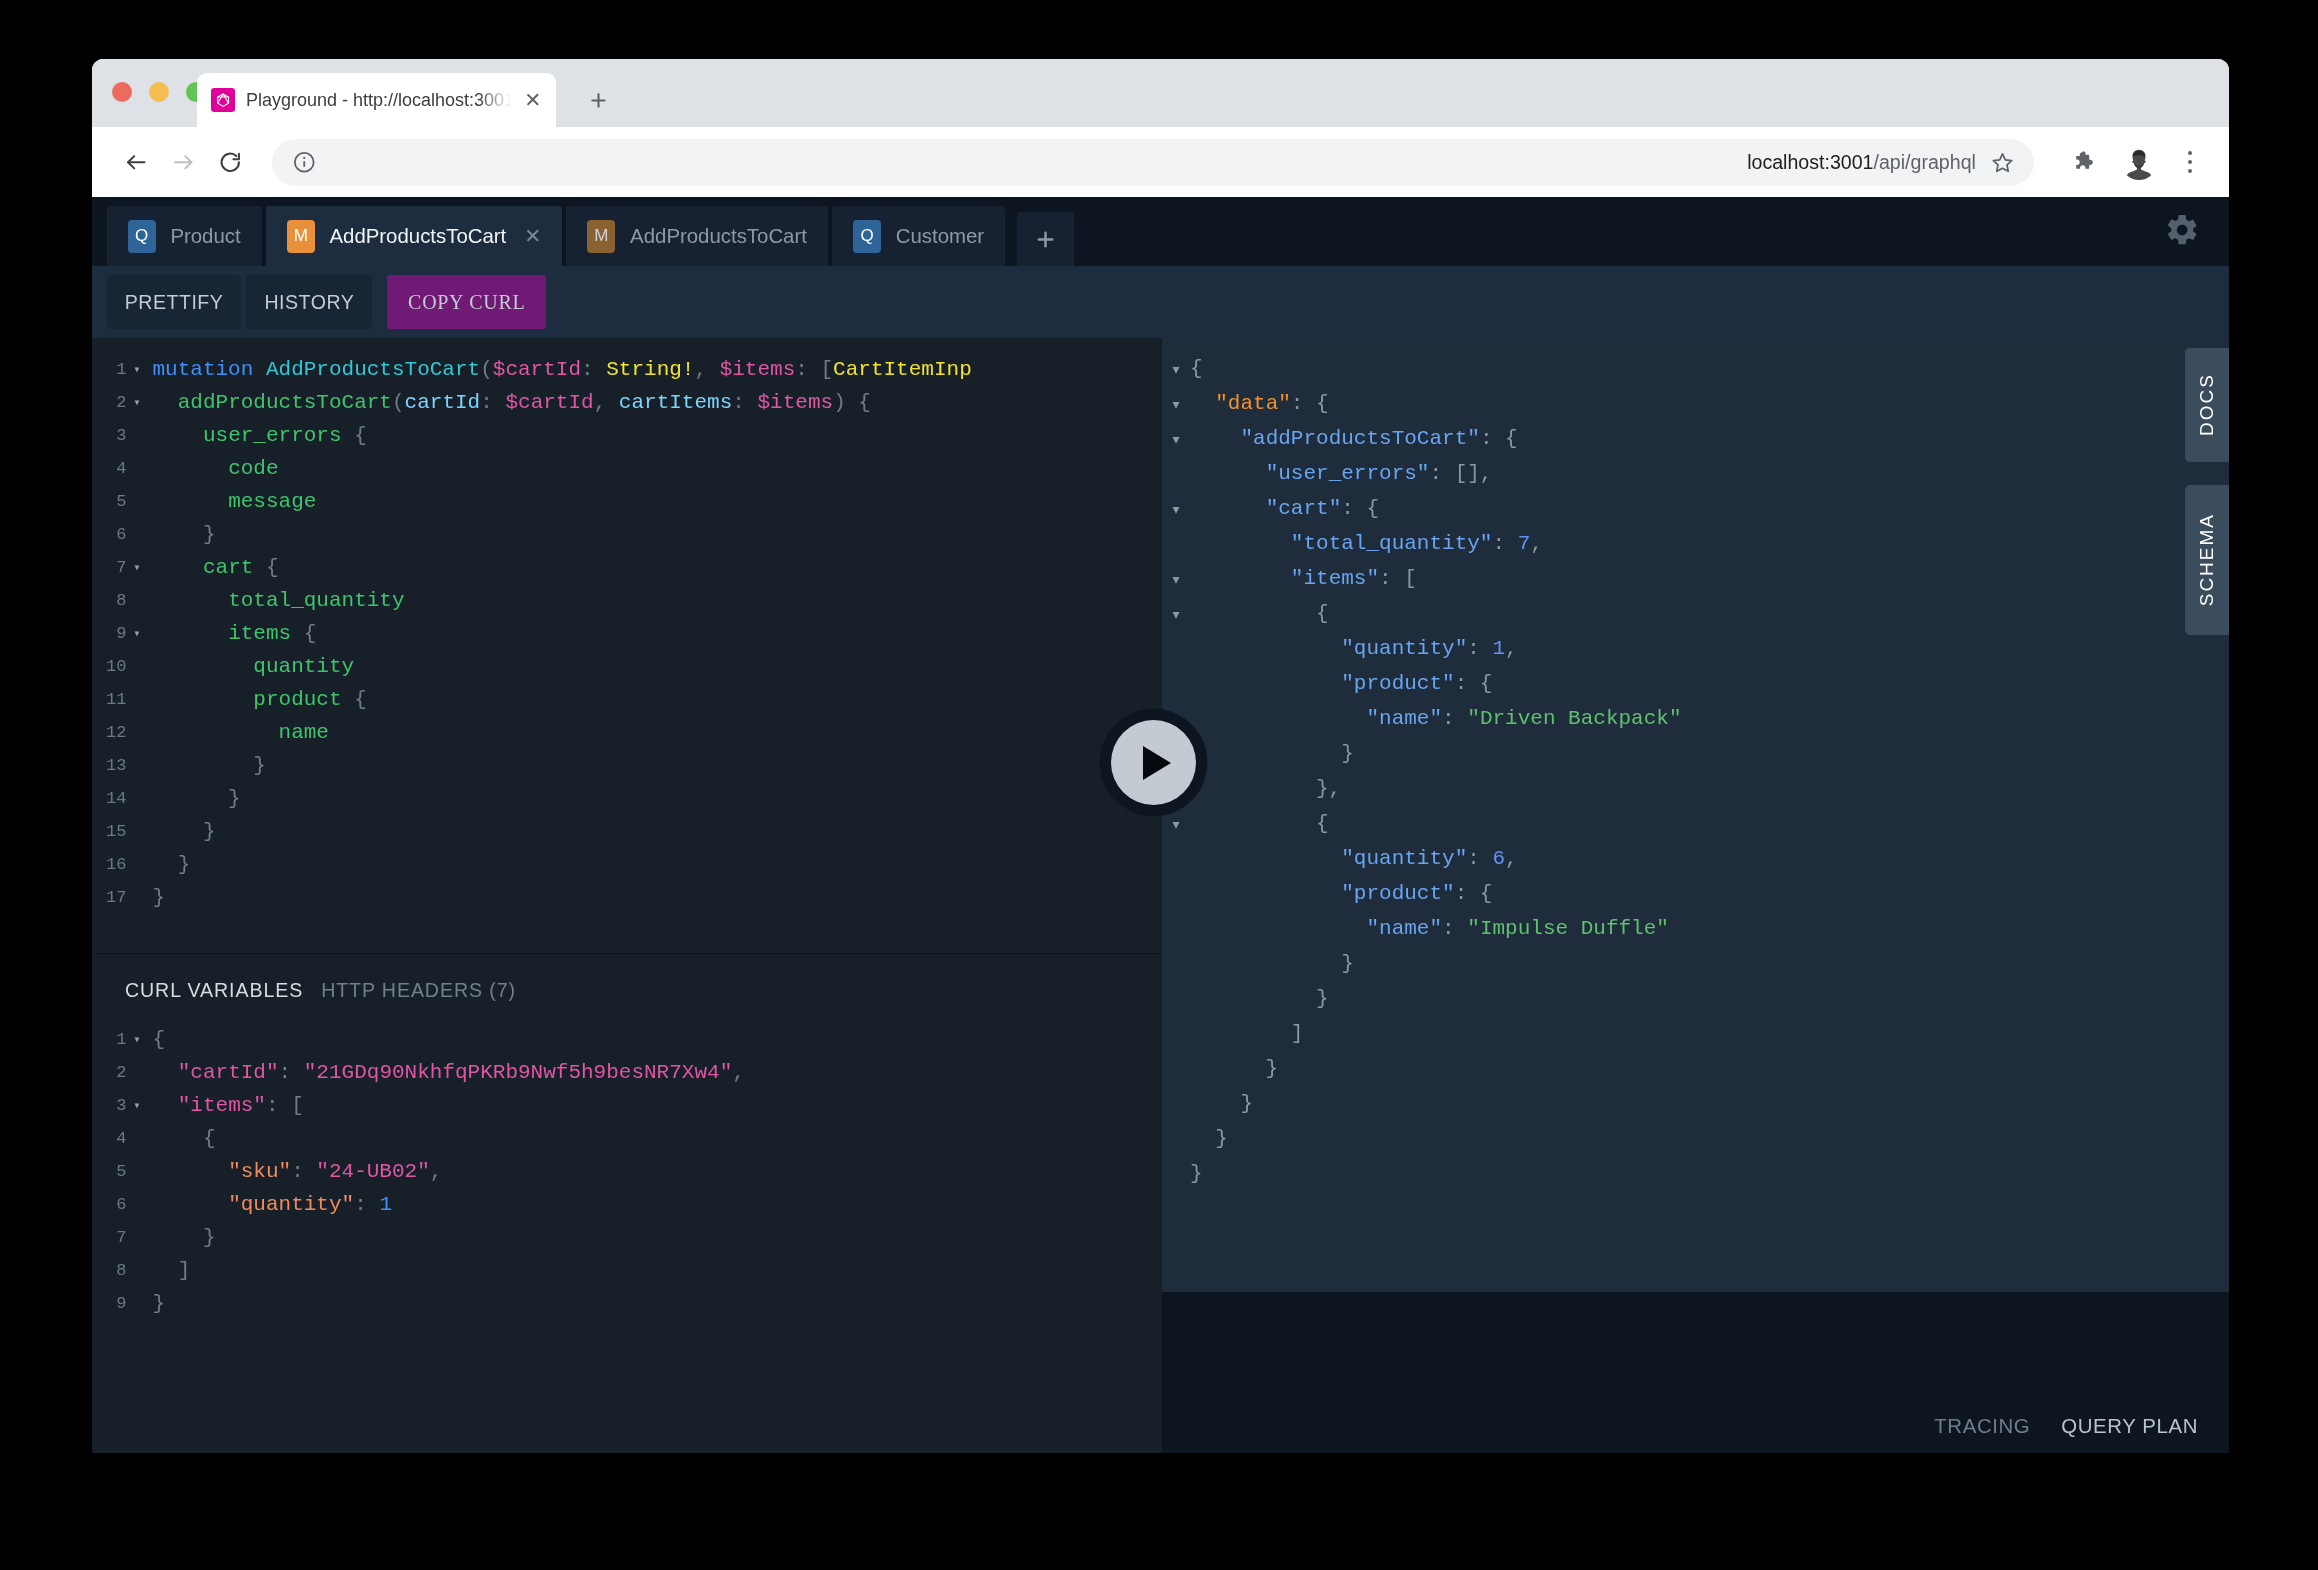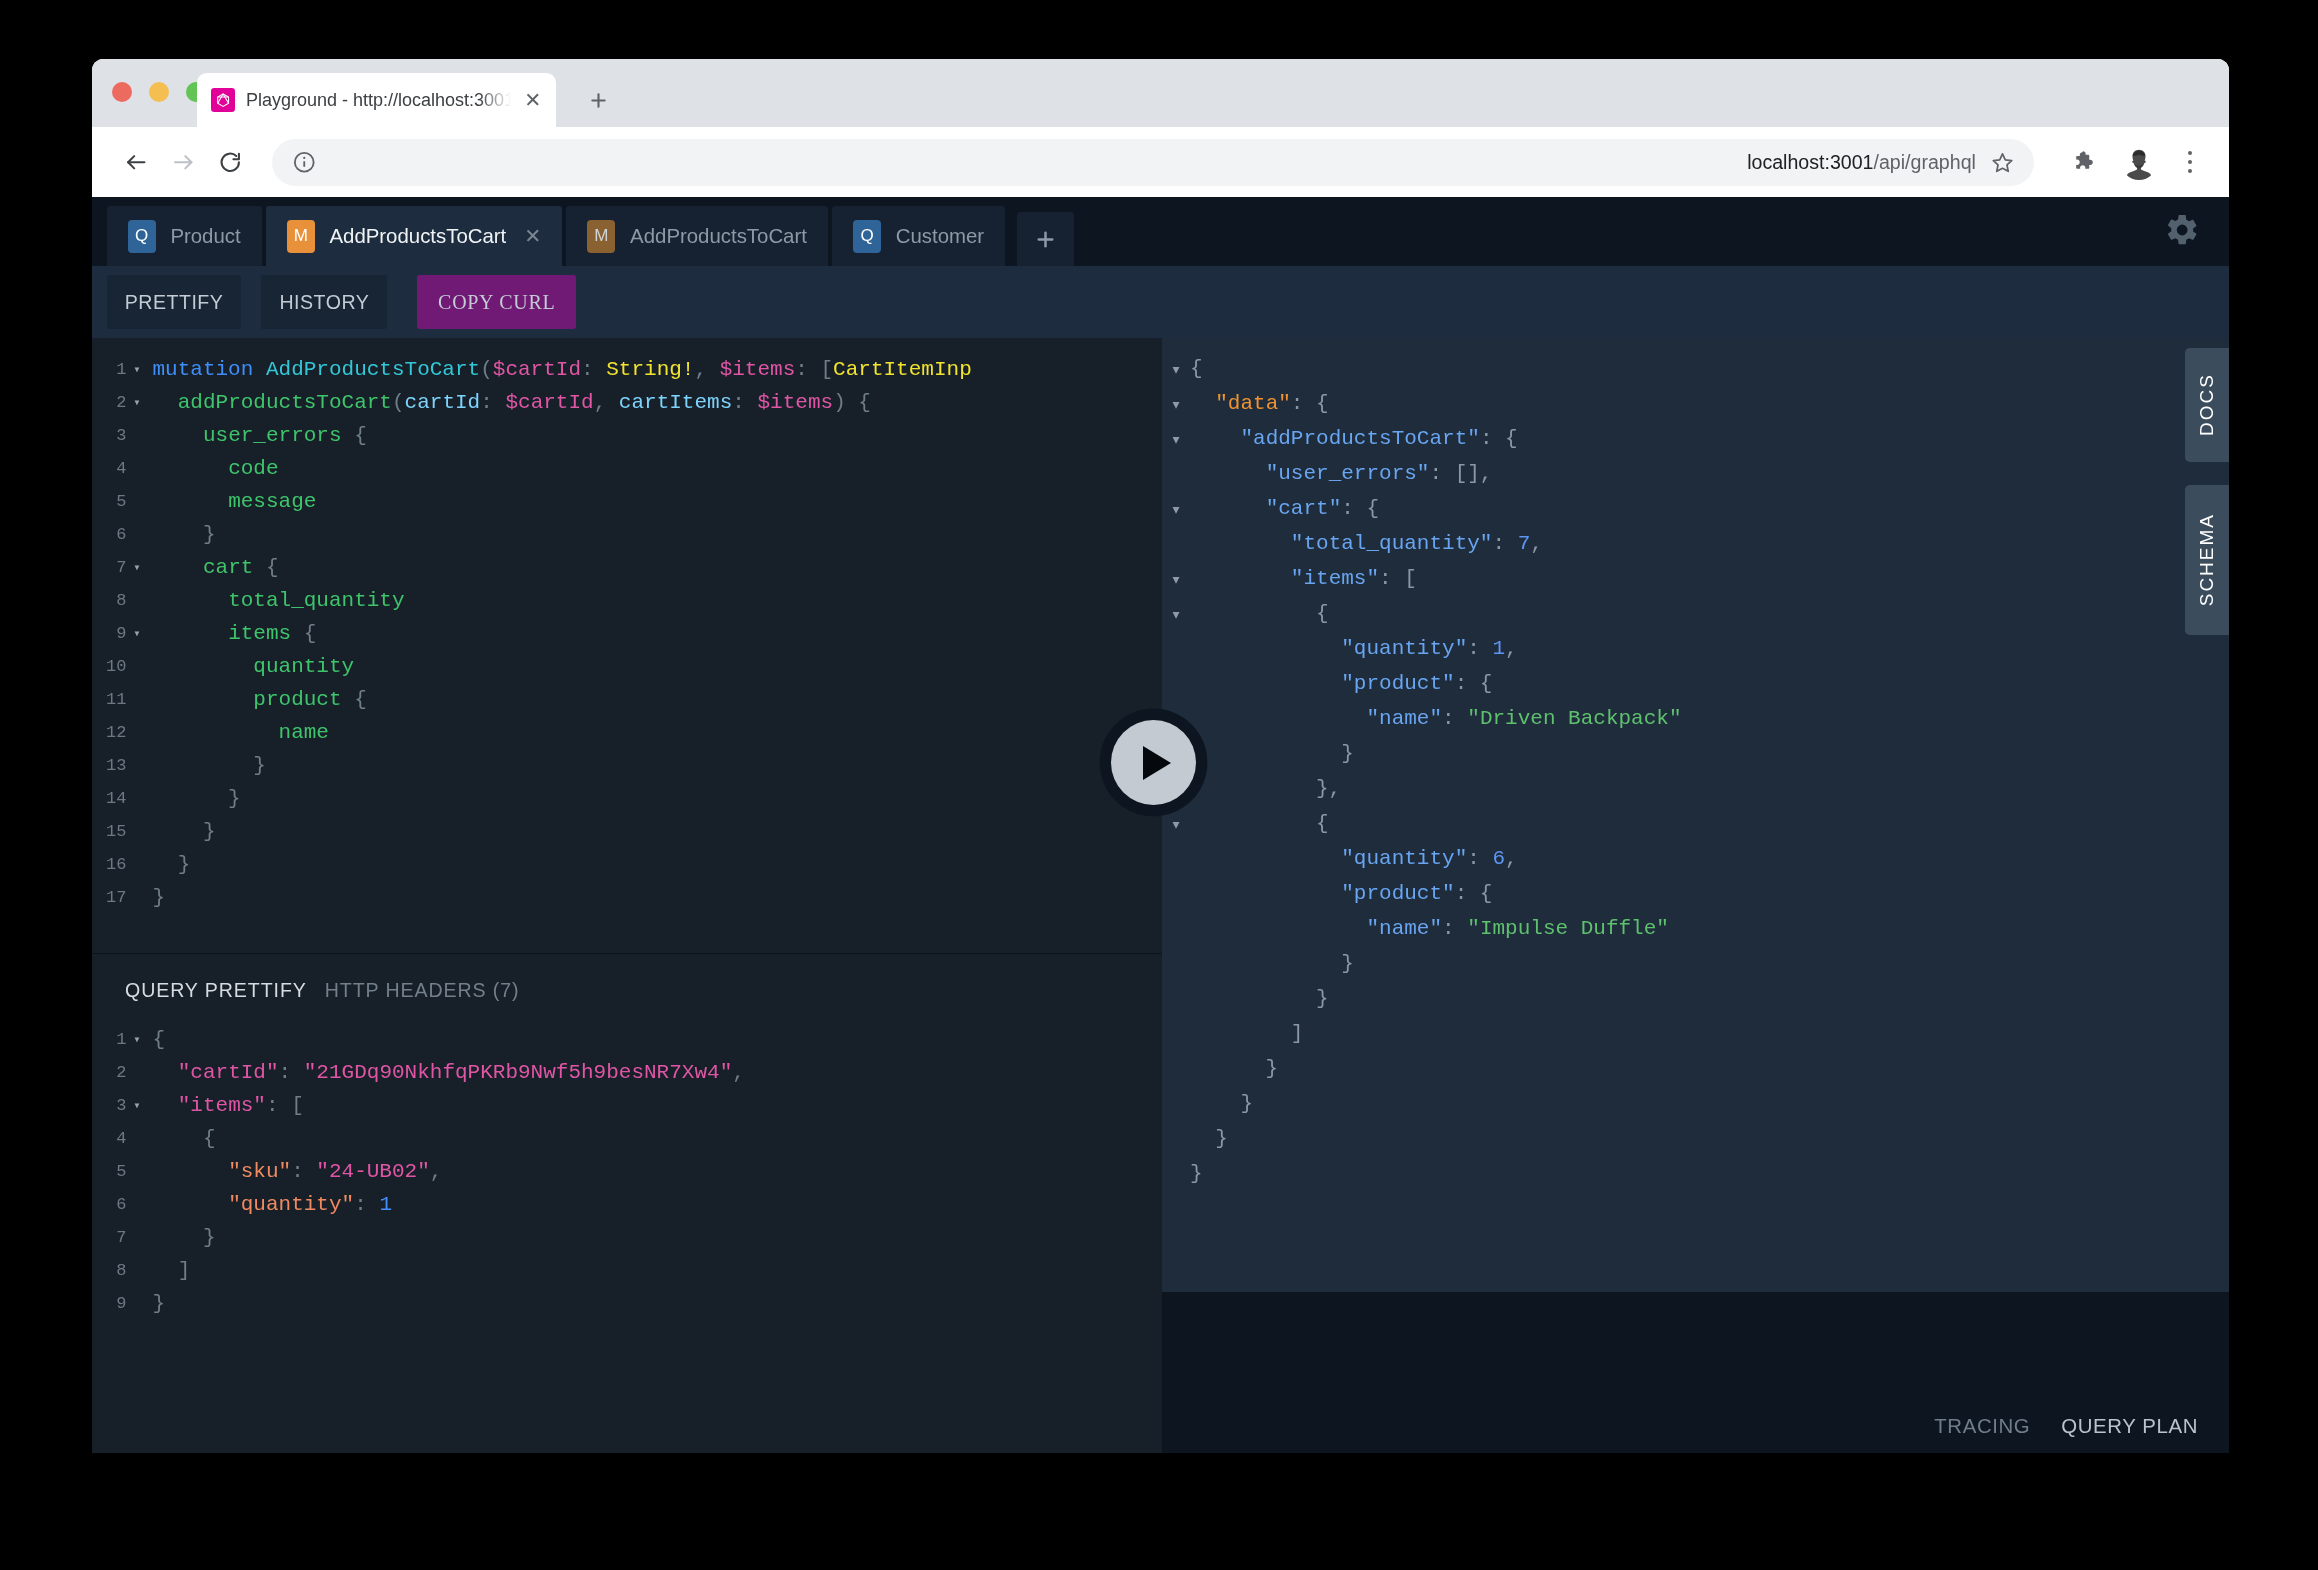--- a/index.html
+++ b/index.html
@@ -231,21 +231,21 @@
   }
   .pg-gear svg { width: 36px; height: 36px; }
 
   
   .pg-toolbar {
     height: 72px;
     background: #1d2d3f;
     display: flex;
     align-items: center;
     padding: 0 14.7px;
-    gap: 20px;
+    gap: 5px;
   }
   .tb-btn {
     height: 54px;
     padding: 0 18px;
     background: #172534;
     border-radius: 2.4px;
     display: flex; align-items: center;
     color: #c3ccd4;
     font-size: 19.6px;
     letter-spacing: 0.5px;
@@ -610,21 +610,21 @@
         <div class="tb-copy">COPY CURL</div>
       </div>
 
       <div class="pg-main">
 
         <div class="left-pane">
           <div class="query-editor code" id="query-editor"><div class="code-row"><span class="ln">1</span><span class="fold">▾</span><span class="code-text"><span class="t-kw">mutation </span><span class="t-opname">AddProductsToCart</span><span class="t-punc">(</span><span class="t-var">$cartId</span><span class="t-punc">: </span><span class="t-type">String!</span><span class="t-punc">, </span><span class="t-var">$items</span><span class="t-punc">: </span><span class="t-punc">[</span><span class="t-type">CartItemInp</span></span></div><div class="code-row"><span class="ln">2</span><span class="fold">▾</span><span class="code-text"><span class="t-plain">  </span><span class="t-field">addProductsToCart</span><span class="t-punc">(</span><span class="t-arg">cartId</span><span class="t-punc">: </span><span class="t-var">$cartId</span><span class="t-punc">, </span><span class="t-arg">cartItems</span><span class="t-punc">: </span><span class="t-var">$items</span><span class="t-punc">) {</span></span></div><div class="code-row"><span class="ln">3</span><span class="fold"></span><span class="code-text"><span class="t-plain">    </span><span class="t-field">user_errors</span><span class="t-punc"> {</span></span></div><div class="code-row"><span class="ln">4</span><span class="fold"></span><span class="code-text"><span class="t-plain">      </span><span class="t-field">code</span></span></div><div class="code-row"><span class="ln">5</span><span class="fold"></span><span class="code-text"><span class="t-plain">      </span><span class="t-field">message</span></span></div><div class="code-row"><span class="ln">6</span><span class="fold"></span><span class="code-text"><span class="t-punc">    }</span></span></div><div class="code-row"><span class="ln">7</span><span class="fold">▾</span><span class="code-text"><span class="t-plain">    </span><span class="t-field">cart</span><span class="t-punc"> {</span></span></div><div class="code-row"><span class="ln">8</span><span class="fold"></span><span class="code-text"><span class="t-plain">      </span><span class="t-field">total_quantity</span></span></div><div class="code-row"><span class="ln">9</span><span class="fold">▾</span><span class="code-text"><span class="t-plain">      </span><span class="t-field">items</span><span class="t-punc"> {</span></span></div><div class="code-row"><span class="ln">10</span><span class="fold"></span><span class="code-text"><span class="t-plain">        </span><span class="t-field">quantity</span></span></div><div class="code-row"><span class="ln">11</span><span class="fold"></span><span class="code-text"><span class="t-plain">        </span><span class="t-field">product</span><span class="t-punc"> {</span></span></div><div class="code-row"><span class="ln">12</span><span class="fold"></span><span class="code-text"><span class="t-plain">          </span><span class="t-field">name</span></span></div><div class="code-row"><span class="ln">13</span><span class="fold"></span><span class="code-text"><span class="t-punc">        }</span></span></div><div class="code-row"><span class="ln">14</span><span class="fold"></span><span class="code-text"><span class="t-punc">      }</span></span></div><div class="code-row"><span class="ln">15</span><span class="fold"></span><span class="code-text"><span class="t-punc">    }</span></span></div><div class="code-row"><span class="ln">16</span><span class="fold"></span><span class="code-text"><span class="t-punc">  }</span></span></div><div class="code-row"><span class="ln">17</span><span class="fold"></span><span class="code-text"><span class="t-punc">}</span></span></div></div>
 
           <div class="variables-pane">
             <div class="var-tabs">
-              <span class="var-tab active">QUERY PRETTIFY</span>
+              <span class="var-tab active">CURL VARIABLES</span>
               <span class="var-tab">HTTP HEADERS (7)</span>
             </div>
             <div class="code" id="variables-editor" style="margin-top:21px"><div class="code-row"><span class="ln">1</span><span class="fold">▾</span><span class="code-text"><span class="t-punc">{</span></span></div><div class="code-row"><span class="ln">2</span><span class="fold"></span><span class="code-text"><span class="t-plain">  </span><span class="t-str">"cartId"</span><span class="t-punc">: </span><span class="t-str">"21GDq90NkhfqPKRb9Nwf5h9besNR7Xw4"</span><span class="t-punc">,</span></span></div><div class="code-row"><span class="ln">3</span><span class="fold">▾</span><span class="code-text"><span class="t-plain">  </span><span class="t-str">"items"</span><span class="t-punc">: [</span></span></div><div class="code-row"><span class="ln">4</span><span class="fold"></span><span class="code-text"><span class="t-punc">    {</span></span></div><div class="code-row"><span class="ln">5</span><span class="fold"></span><span class="code-text"><span class="t-plain">      </span><span class="t-key">"sku"</span><span class="t-punc">: </span><span class="t-str">"24-UB02"</span><span class="t-punc">,</span></span></div><div class="code-row"><span class="ln">6</span><span class="fold"></span><span class="code-text"><span class="t-plain">      </span><span class="t-key">"quantity"</span><span class="t-punc">: </span><span class="t-num">1</span></span></div><div class="code-row"><span class="ln">7</span><span class="fold"></span><span class="code-text"><span class="t-punc">    }</span></span></div><div class="code-row"><span class="ln">8</span><span class="fold"></span><span class="code-text"><span class="t-punc">  ]</span></span></div><div class="code-row"><span class="ln">9</span><span class="fold"></span><span class="code-text"><span class="t-punc">}</span></span></div></div>
           </div>
         </div>
 
         <div class="run-btn">
           <div class="tri"></div>
         </div>
 

